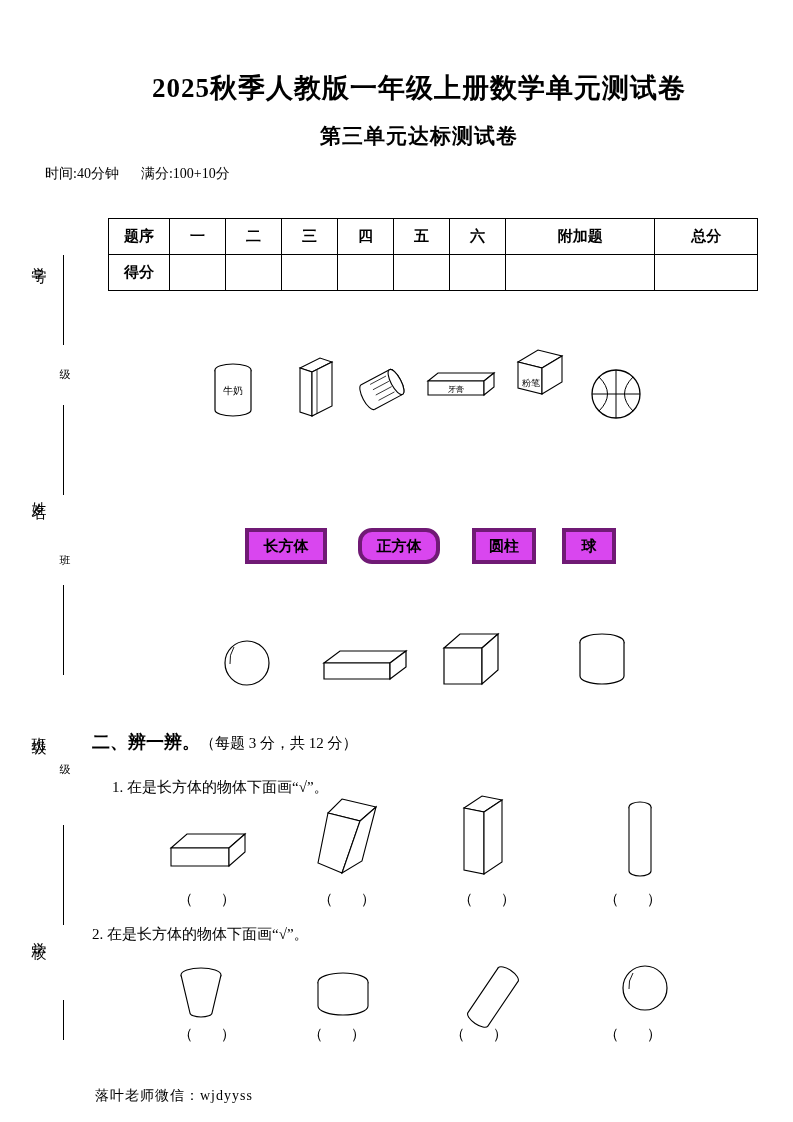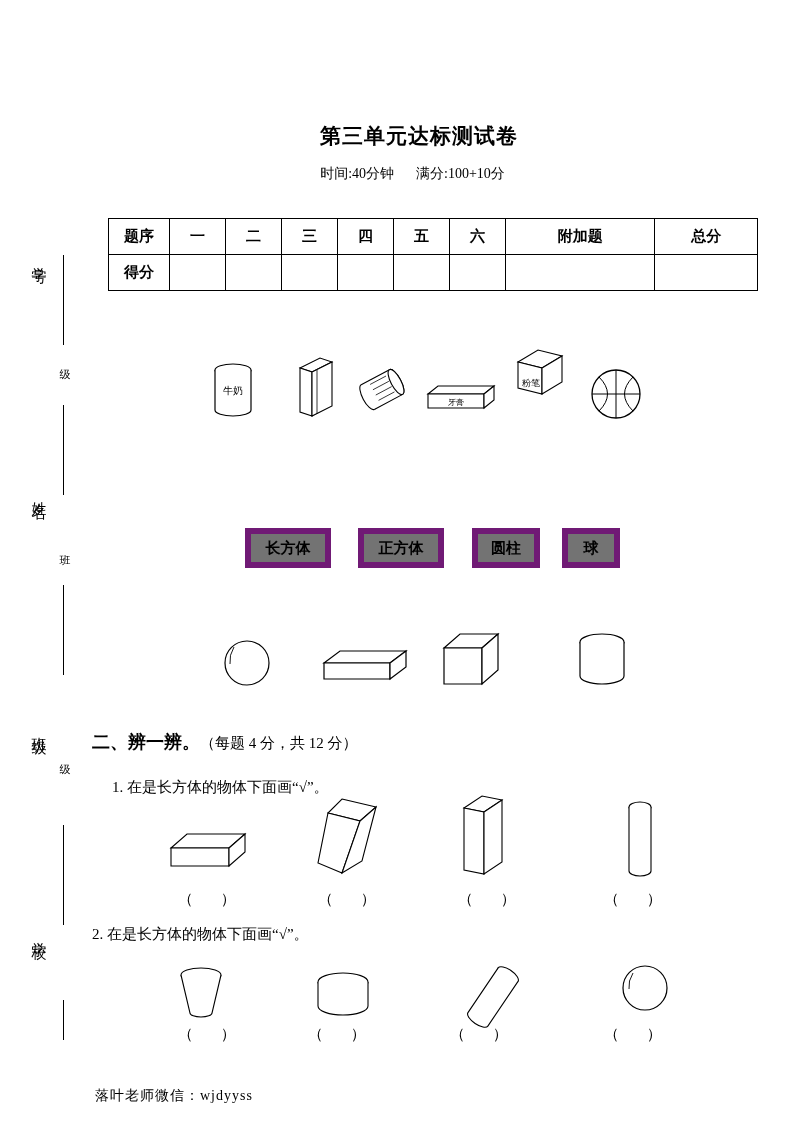--- a/index.html
+++ b/index.html
@@ -80,23 +80,23 @@
     font-weight: bold;
     letter-spacing: 1px;
     padding-left: 45px;
     box-sizing: border-box;
   }
   .title-info {
     position: absolute;
     left: 0;
     top: 165px;
     width: 793px;
-    text-align: center;
+    text-align: left;
     font-size: 14px;
-    padding-left: 32px;
+    padding-left: 45px;
     box-sizing: border-box;
   }
   .title-info .gap { display: inline-block; width: 22px; }
 
   
   table.score {
     position: absolute;
     left: 108px;
     top: 218px;
     border-collapse: collapse;
@@ -132,27 +132,27 @@
     white-space: nowrap;
     font-family: "Liberation Serif", serif;
   }
 
   
   .abs { position: absolute; }
 
   
   .wordbox {
     position: absolute;
-    border: 6px solid #701a75;
+    border: 4px solid #701a75;
     height: 28px;
     line-height: 28px;
     text-align: center;
     font-size: 15px;
     font-weight: bold;
-    background: #737373;
+    background: #d946ef;
   }
 
   
   .paren {
     position: absolute;
     font-size: 15px;
     letter-spacing: 12px;
     white-space: nowrap;
   }
 
@@ -183,20 +183,21 @@
     <div class="side-rule" style="top:330px; height:90px;"></div>
 
     <div class="side-label" style="top:470px;">班级：</div>
     <div class="side-small" style="top:500px;">级</div>
     <div class="side-rule" style="top:570px; height:100px;"></div>
 
     <div class="side-label" style="top:675px;">学校：</div>
     <div class="side-rule" style="top:745px; height:40px;"></div>
   </div>
 
+  <div class="title-main">2025秋季人教版一年级上册数学单元测试卷</div>
   <div class="title-sub">第三单元达标测试卷</div>
   <div class="title-info">
     <span>时间:40分钟</span><span class="gap"></span><span>满分:100+10分</span>
   </div>
 
   <table class="score">
     <tbody>
         <tr>
       <td class="hdr">题序</td>
       <td>一</td>
@@ -247,21 +248,21 @@
         <path d="M14 14 L46 14 A5 14 0 0 1 46 42 L14 42" fill="#fff" stroke="#000" stroke-width="1.1"></path>
         <ellipse cx="46" cy="28" rx="5" ry="14" fill="#fff" stroke="#000" stroke-width="1.1"></ellipse>
         <line x1="22" y1="18" x2="40" y2="18" stroke="#000" stroke-width="0.7"></line>
         <line x1="22" y1="24" x2="40" y2="24" stroke="#000" stroke-width="0.7"></line>
         <line x1="22" y1="30" x2="40" y2="30" stroke="#000" stroke-width="0.7"></line>
         <line x1="22" y1="36" x2="40" y2="36" stroke="#000" stroke-width="0.7"></line>
       </g>
     </svg>
   </div>
 
-  <div class="abs" style="left:420px; top:380px;">
+  <div class="abs" style="left:420px; top:367px;">
     <svg width="78" height="36" viewBox="0 0 78 36">
       <polygon points="8,14 18,6 74,6 64,14" fill="#fff" stroke="#000" stroke-width="1.1"></polygon>
       <polygon points="8,14 64,14 64,28 8,28" fill="#fff" stroke="#000" stroke-width="1.1"></polygon>
       <polygon points="64,14 74,6 74,20 64,28" fill="#fff" stroke="#000" stroke-width="1.1"></polygon>
       <text x="36" y="25" font-size="8" text-anchor="middle" font-family="'Liberation Serif',serif">牙膏</text>
     </svg>
   </div>
 
   <div class="abs" style="left:512px; top:344px;">
     <svg width="56" height="58" viewBox="0 0 56 58">
@@ -276,21 +277,21 @@
     <svg width="52" height="52" viewBox="0 0 52 52">
       <circle cx="26" cy="26" r="24" fill="#fff" stroke="#000" stroke-width="1.3"></circle>
       <line x1="2" y1="26" x2="50" y2="26" stroke="#000" stroke-width="1"></line>
       <line x1="26" y1="2" x2="26" y2="50" stroke="#000" stroke-width="1"></line>
       <path d="M9 9 Q26 26 9 43" fill="none" stroke="#000" stroke-width="1"></path>
       <path d="M43 9 Q26 26 43 43" fill="none" stroke="#000" stroke-width="1"></path>
     </svg>
   </div>
 
   <div class="wordbox" style="left:245px; top:528px; width:74px;">长方体</div>
-  <div class="wordbox" style="left:358px; top:528px; width:74px;">正方体</div>
+  <div class="wordbox" style="left:358px; top:528px; width:74px;border-radius:14px;">正方体</div>
   <div class="wordbox" style="left:472px; top:528px; width:56px;">圆柱</div>
   <div class="wordbox" style="left:562px; top:528px; width:46px;">球</div>
 
   <div class="abs" style="left:222px; top:638px;">
     <svg width="50" height="50" viewBox="0 0 50 50">
       <circle cx="25" cy="25" r="22" fill="#fff" stroke="#000" stroke-width="1.2"></circle>
       <path d="M12 9 Q7 17 8 26" fill="none" stroke="#000" stroke-width="0.9"></path>
     </svg>
   </div>
 
@@ -311,21 +312,21 @@
   </div>
 
   <div class="abs" style="left:572px; top:628px;">
     <svg width="60" height="62" viewBox="0 0 60 62">
       <ellipse cx="30" cy="14" rx="22" ry="8" fill="#fff" stroke="#000" stroke-width="1.2"></ellipse>
       <path d="M8 14 L8 48 A22 8 0 0 0 52 48 L52 14" fill="#fff" stroke="#000" stroke-width="1.2"></path>
     </svg>
   </div>
 
   <div class="sec-head" style="left:92px; top:730px;">
-    <span>二、辨一辨。</span><span class="note">（每题 4 分，共 12 分）</span>
+    <span>二、辨一辨。</span><span class="note">（每题 3 分，共 12 分）</span>
   </div>
 
   <div class="q-line" style="left:92px; top:778px;margin-left:20px;">
     <span>1.</span>
     <span>在是长方体的物体下面画“√”。</span>
   </div>
 
   <div class="abs" style="left:165px; top:820px;">
     <svg width="86" height="60" viewBox="0 0 86 60">
       <polygon points="6,28 22,14 80,14 64,28" fill="#fff" stroke="#000" stroke-width="1.1"></polygon>

